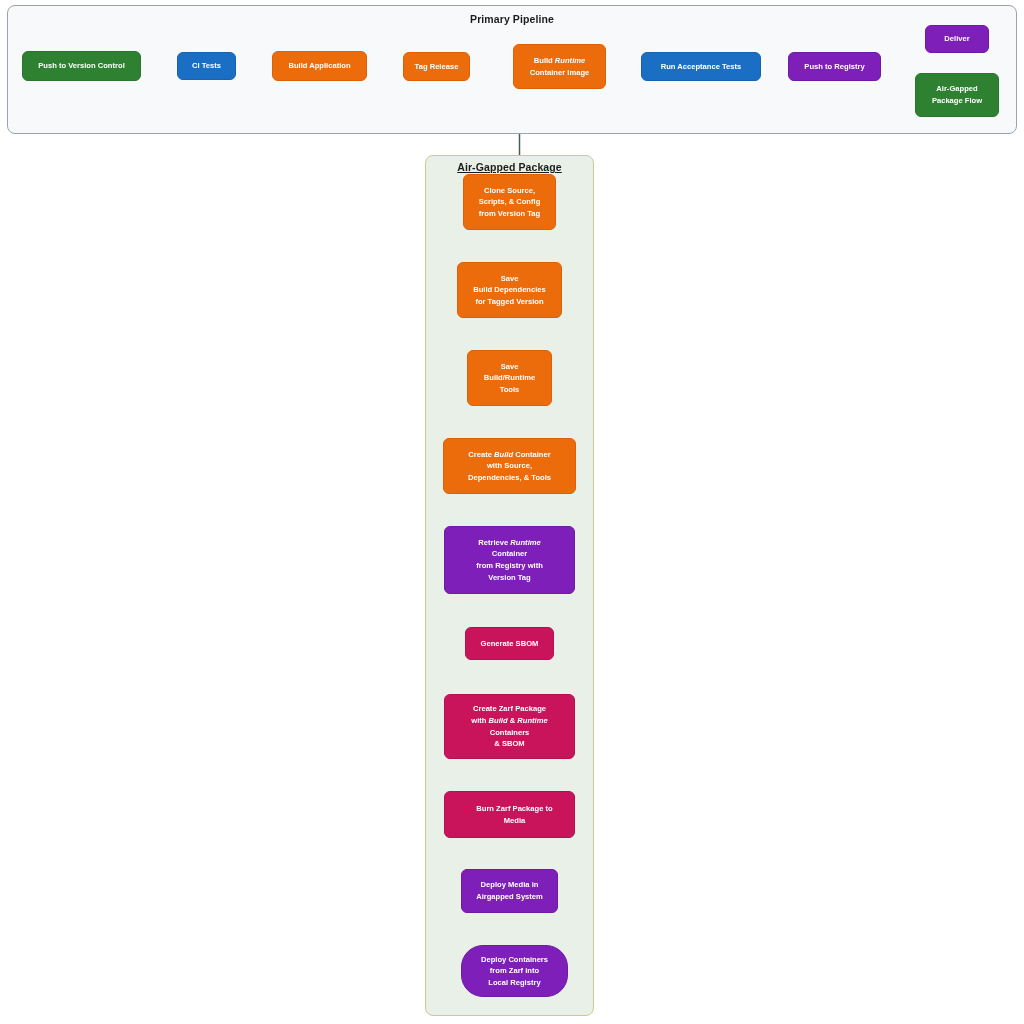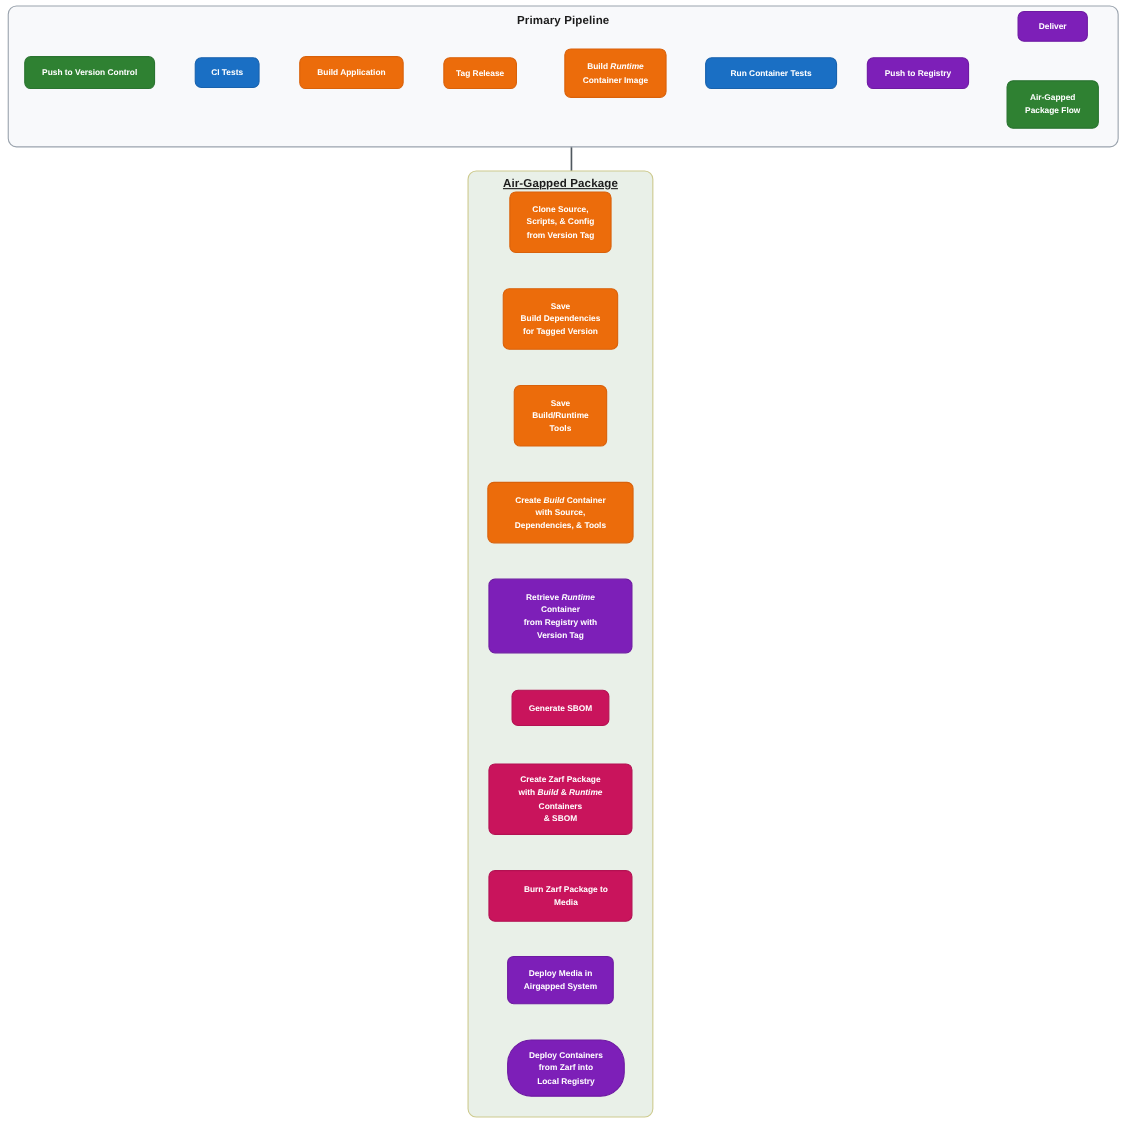--- a/index.html
+++ b/index.html
@@ -144,28 +144,28 @@
 
   <div class="node orange" style="left:403px;top:52px;width:67px;height:29px;">
     <span class="txt">Tag Release</span>
     </div>
 
   <div class="node orange" style="left:513px;top:44px;width:93px;height:45px;">
     <span class="txt">Build <i>Runtime</i><br>Container Image</span>
     </div>
 
   <div class="node blue" style="left:641px;top:52px;width:120px;height:29px;">
-    <span class="txt">Run Container Tests</span>
+    <span class="txt">Run Acceptance Tests</span>
     </div>
 
   <div class="node purple" style="left:788px;top:52px;width:93px;height:29px;">
     <span class="txt">Push to Registry</span>
     </div>
 
-  <div class="node purple" style="left:925px;top:10px;width:64px;height:28px;">
+  <div class="node purple" style="left:925px;top:25px;width:64px;height:28px;">
     <span class="txt">Deliver</span>
     </div>
 
   <div class="node green" style="left:915px;top:73px;width:84px;height:44px;">
     <span class="txt">Air-Gapped<br>Package Flow</span>
     </div>
 
   <div class="node orange" style="left:463px;top:174px;width:93px;height:56px;align-items:center;">
     <span class="txt">Clone Source,<br>Scripts, &amp; Config<br>from Version Tag</span>
     </div>

